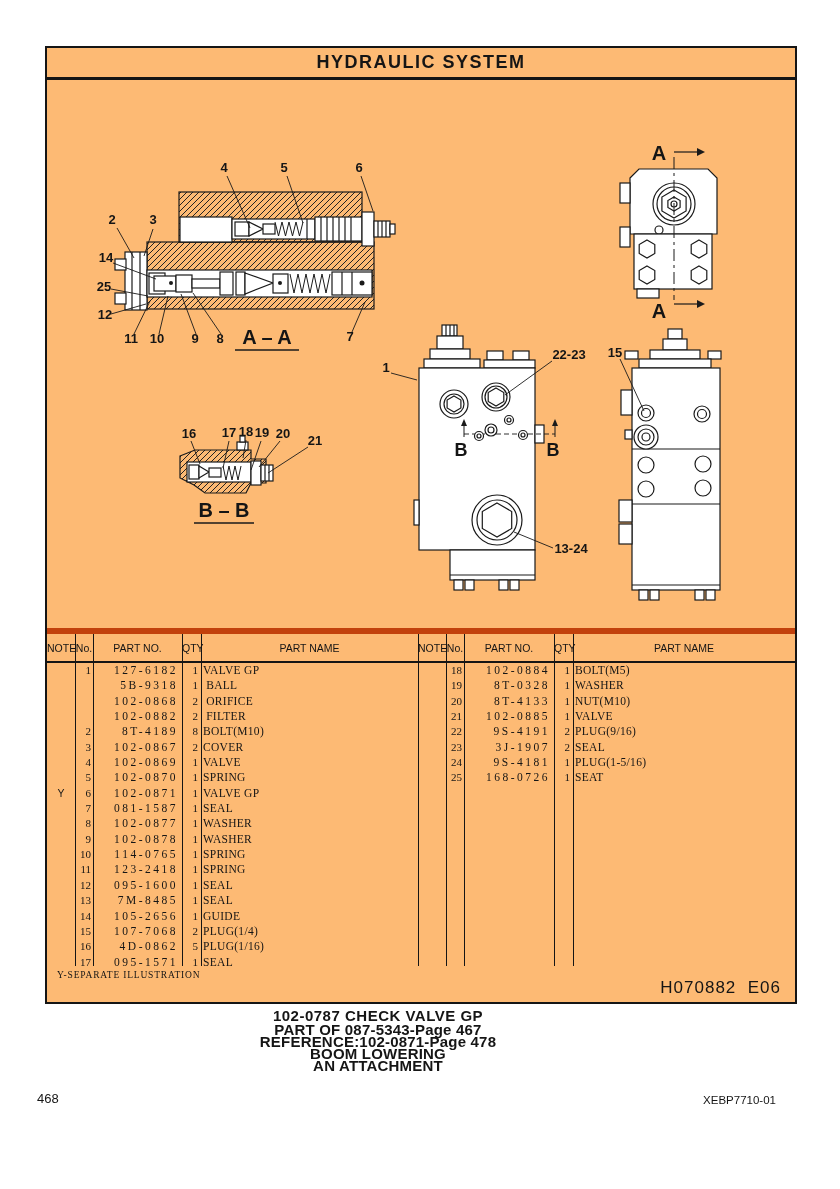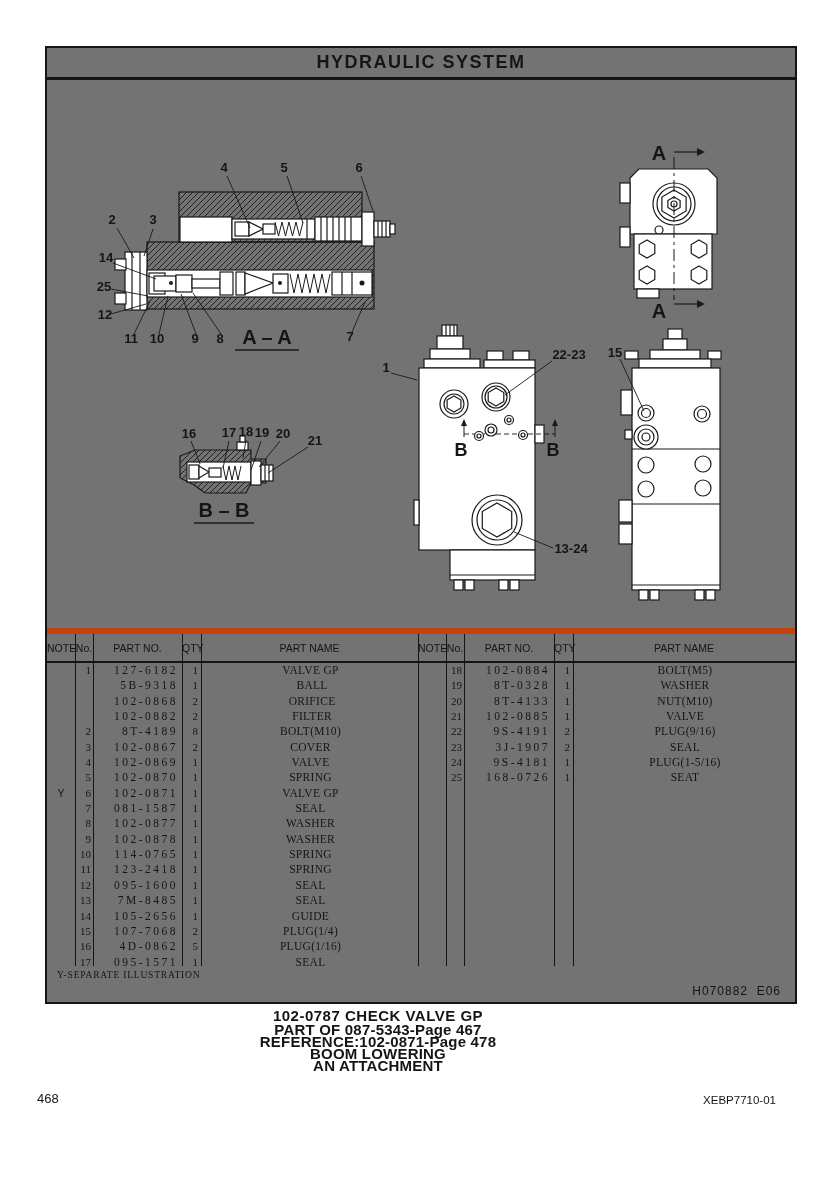--- a/index.html
+++ b/index.html
@@ -1,40 +1,40 @@
 <!DOCTYPE html>
 <html><head>
 <meta charset="utf-8">
 <style>
   html,body{margin:0;padding:0;background:#ffffff;}
   body{width:840px;height:1189px;position:relative;font-family:"Liberation Sans",sans-serif;color:#151515;}
-  .frame{position:absolute;left:45px;top:46px;width:752px;height:958px;border:2.5px solid #151515;box-sizing:border-box;display:flex;flex-direction:column;background:#737373;}
+  .frame{position:absolute;left:45px;top:46px;width:752px;height:958px;border:2.5px solid #151515;box-sizing:border-box;display:flex;flex-direction:column;background:#fdba74;}
   .titlebar{height:29px;border-bottom:3px solid #151515;display:flex;align-items:center;justify-content:center;flex:0 0 auto;}
   .titlebar span{font-size:18px;font-weight:bold;letter-spacing:1.5px;}
   .diagram{height:548px;position:relative;flex:0 0 auto;}
   .diagram svg{position:absolute;left:0;top:0;}
   .parts-table{position:relative;height:338px;border-top:6px solid #c2410c;box-sizing:border-box;flex:0 0 auto;}
   .vl{position:absolute;top:0;bottom:0;width:1px;background:#151515;}
   .half{position:absolute;top:0;bottom:0;}
   .half.left{left:0;width:371px;}
   .half.right{left:371px;right:0;}
   .thead{height:29px;border-bottom:2px solid #151515;box-sizing:border-box;display:grid;align-items:center;font-family:"Liberation Sans",sans-serif;font-size:10.5px;}
   .half.left .thead,.half.left .tr{grid-template-columns:28px 18px 89px 19px 1fr;}
   .half.right .thead,.half.right .tr{grid-template-columns:28px 18px 90px 19px 1fr;}
   .th{text-align:center;white-space:nowrap;}
   .tbody{position:absolute;top:29px;left:0;right:0;}
   .tr{display:grid;height:15.35px;line-height:15.5px;font-family:"Liberation Serif",serif;font-size:11.5px;}
   .c-note{text-align:center;font-family:"Liberation Sans",sans-serif;font-size:10.5px;}
   .c-no{text-align:right;padding-right:2px;font-size:11px;}
   .c-part{text-align:right;padding-right:4px;letter-spacing:2.5px;white-space:nowrap;}
   .c-qty{text-align:right;padding-right:3px;font-size:11px;}
-  .c-name{text-align:center;padding-left:2px;white-space:pre;letter-spacing:0.3px;}
+  .c-name{text-align:left;padding-left:2px;white-space:pre;letter-spacing:0.3px;}
   .footnote{position:relative;flex:1 1 auto;}
   .note-text{position:absolute;left:10px;top:4px;font-family:"Liberation Serif",serif;font-size:9.5px;letter-spacing:0.8px;}
-  .stamp{position:absolute;right:14px;bottom:4px;font-size:12px;letter-spacing:1px;white-space:pre;}
+  .stamp{position:absolute;right:14px;bottom:4px;font-size:17px;letter-spacing:1px;white-space:pre;}
   .caption{position:absolute;left:0;top:1007px;width:756px;text-align:center;}
   .caption .c1{font-size:15px;font-weight:bold;letter-spacing:0.5px;line-height:17px;}
   .caption .cx{font-size:15px;font-weight:bold;letter-spacing:0.2px;line-height:12px;}
   .pageno{position:absolute;left:37px;top:1091px;font-size:13px;}
   .doccode{position:absolute;right:64px;top:1094px;font-size:11.5px;}
   text.co{font:bold 13px "Liberation Sans",sans-serif;fill:#151515;}
   text.sec{font:bold 20px "Liberation Sans",sans-serif;fill:#151515;}
   text.secB{font:bold 18px "Liberation Sans",sans-serif;fill:#151515;}
 </style>
 </head>

